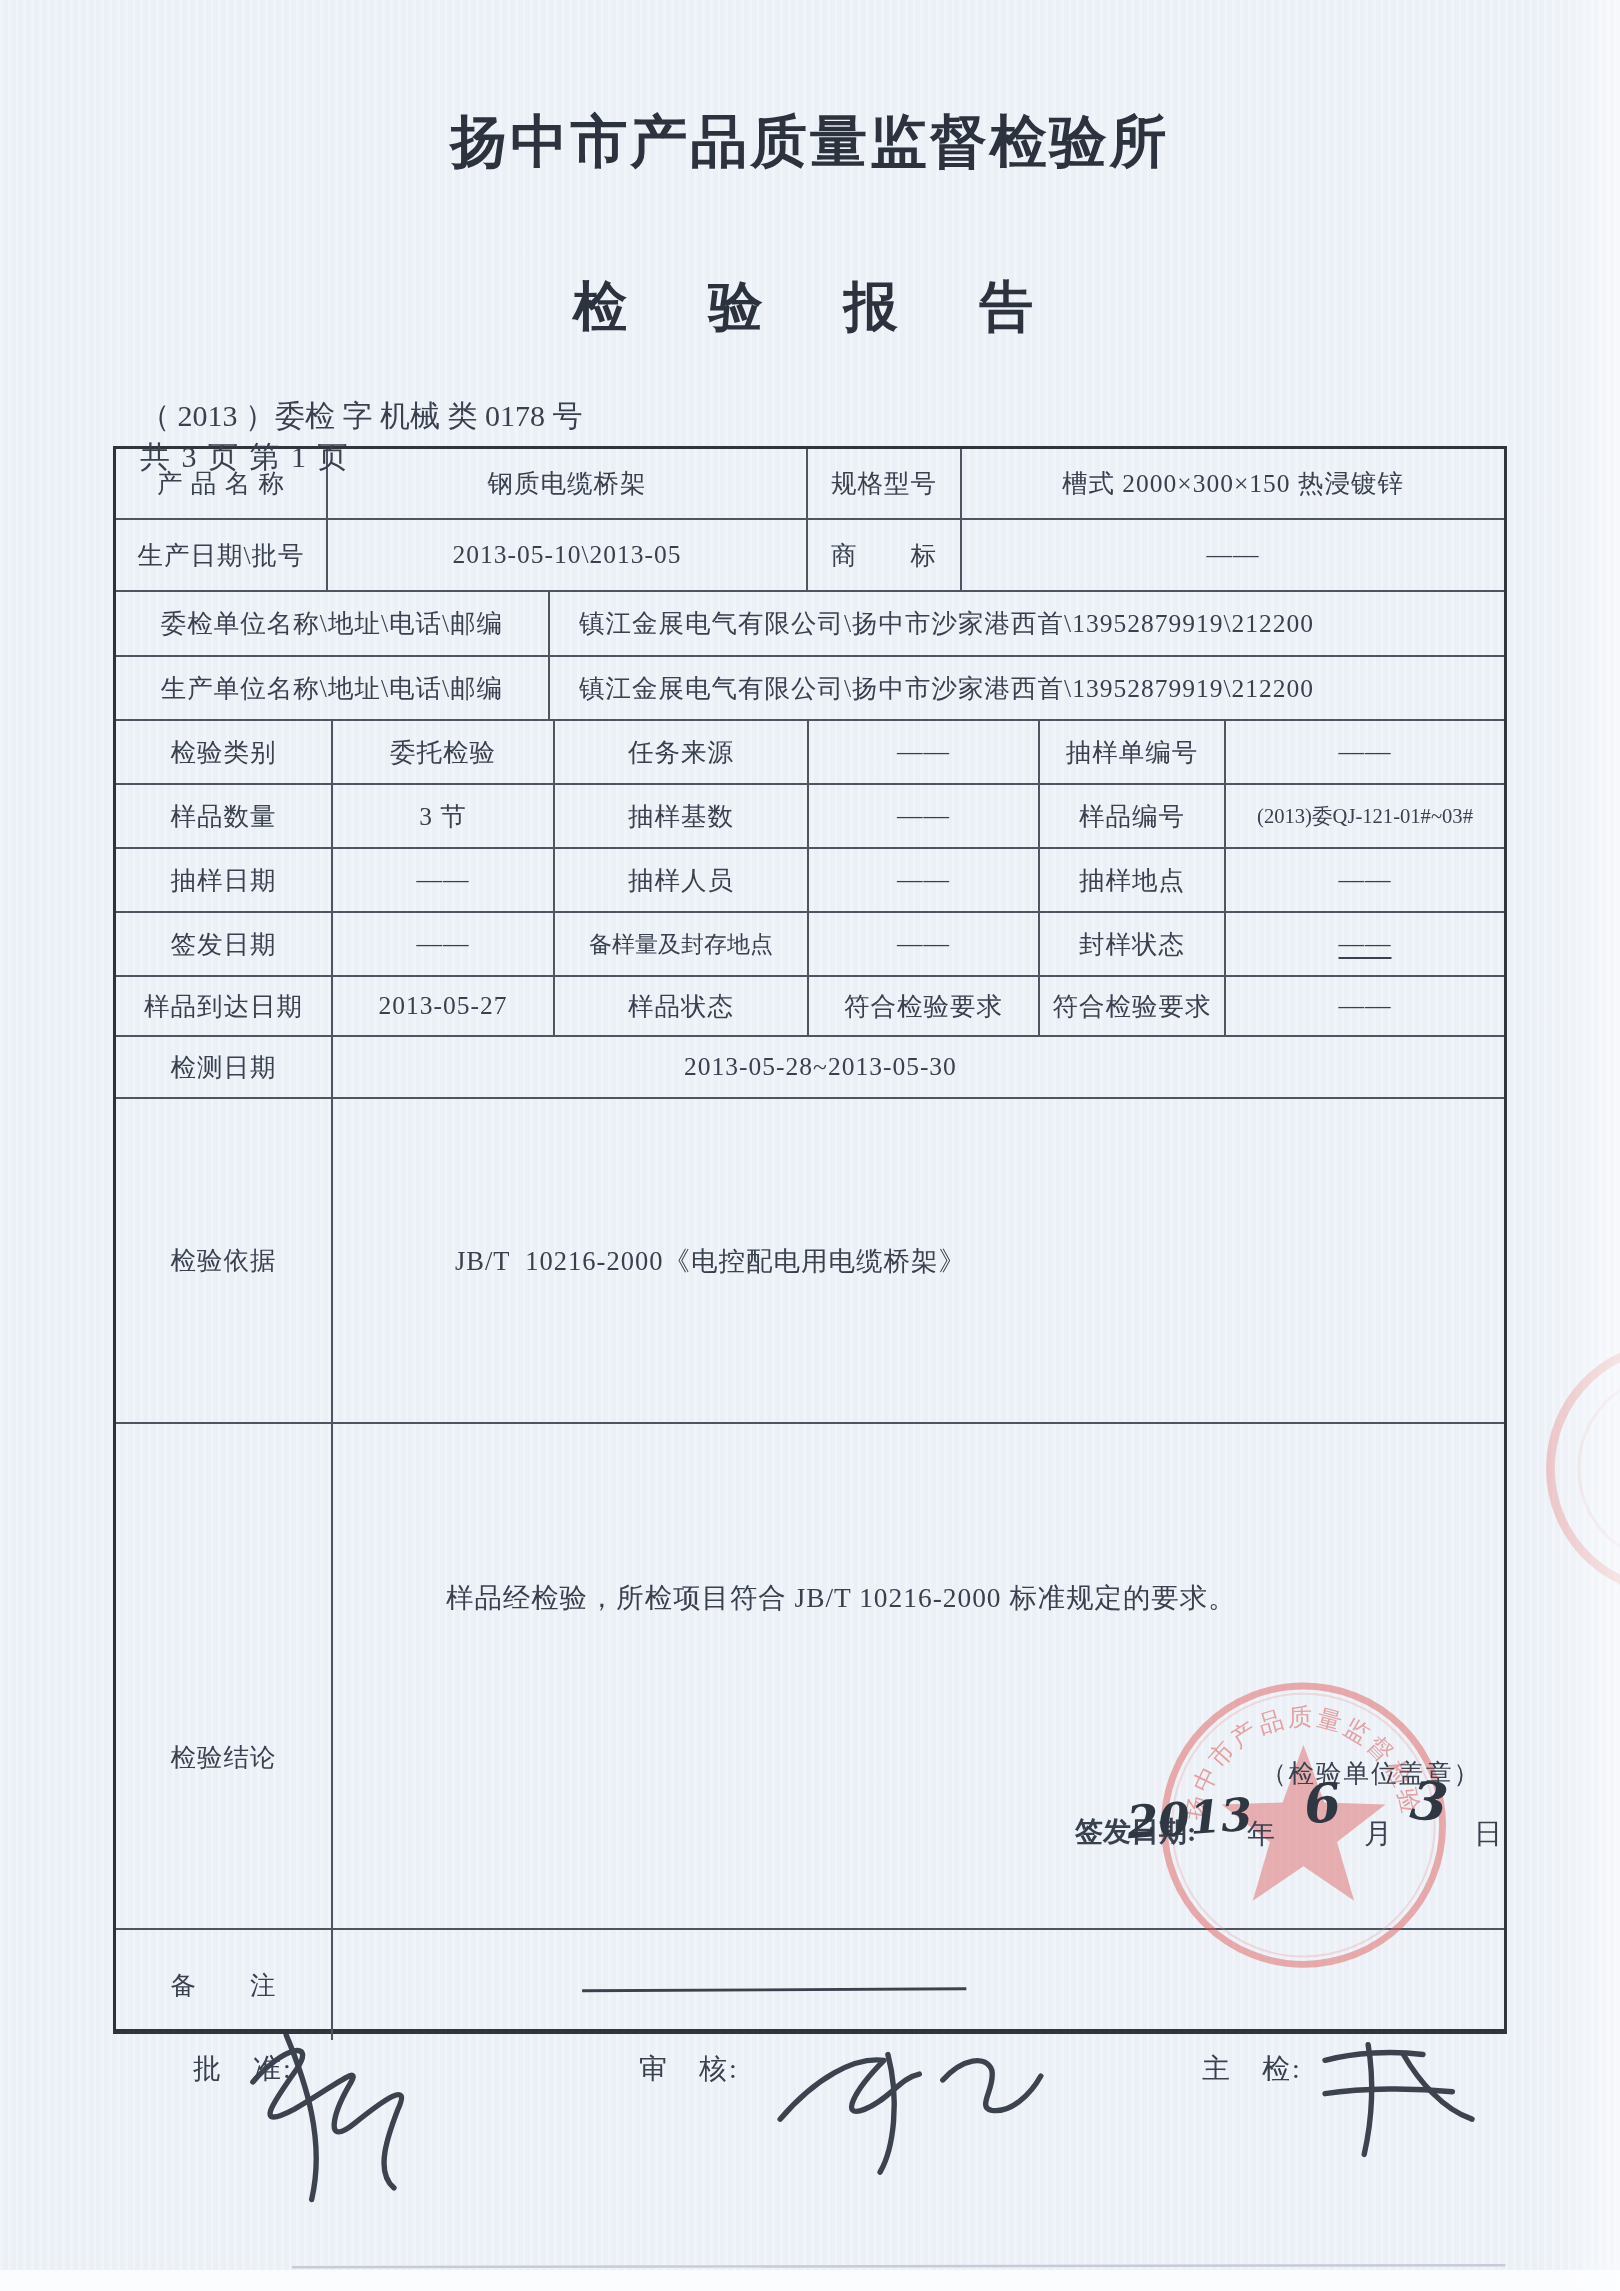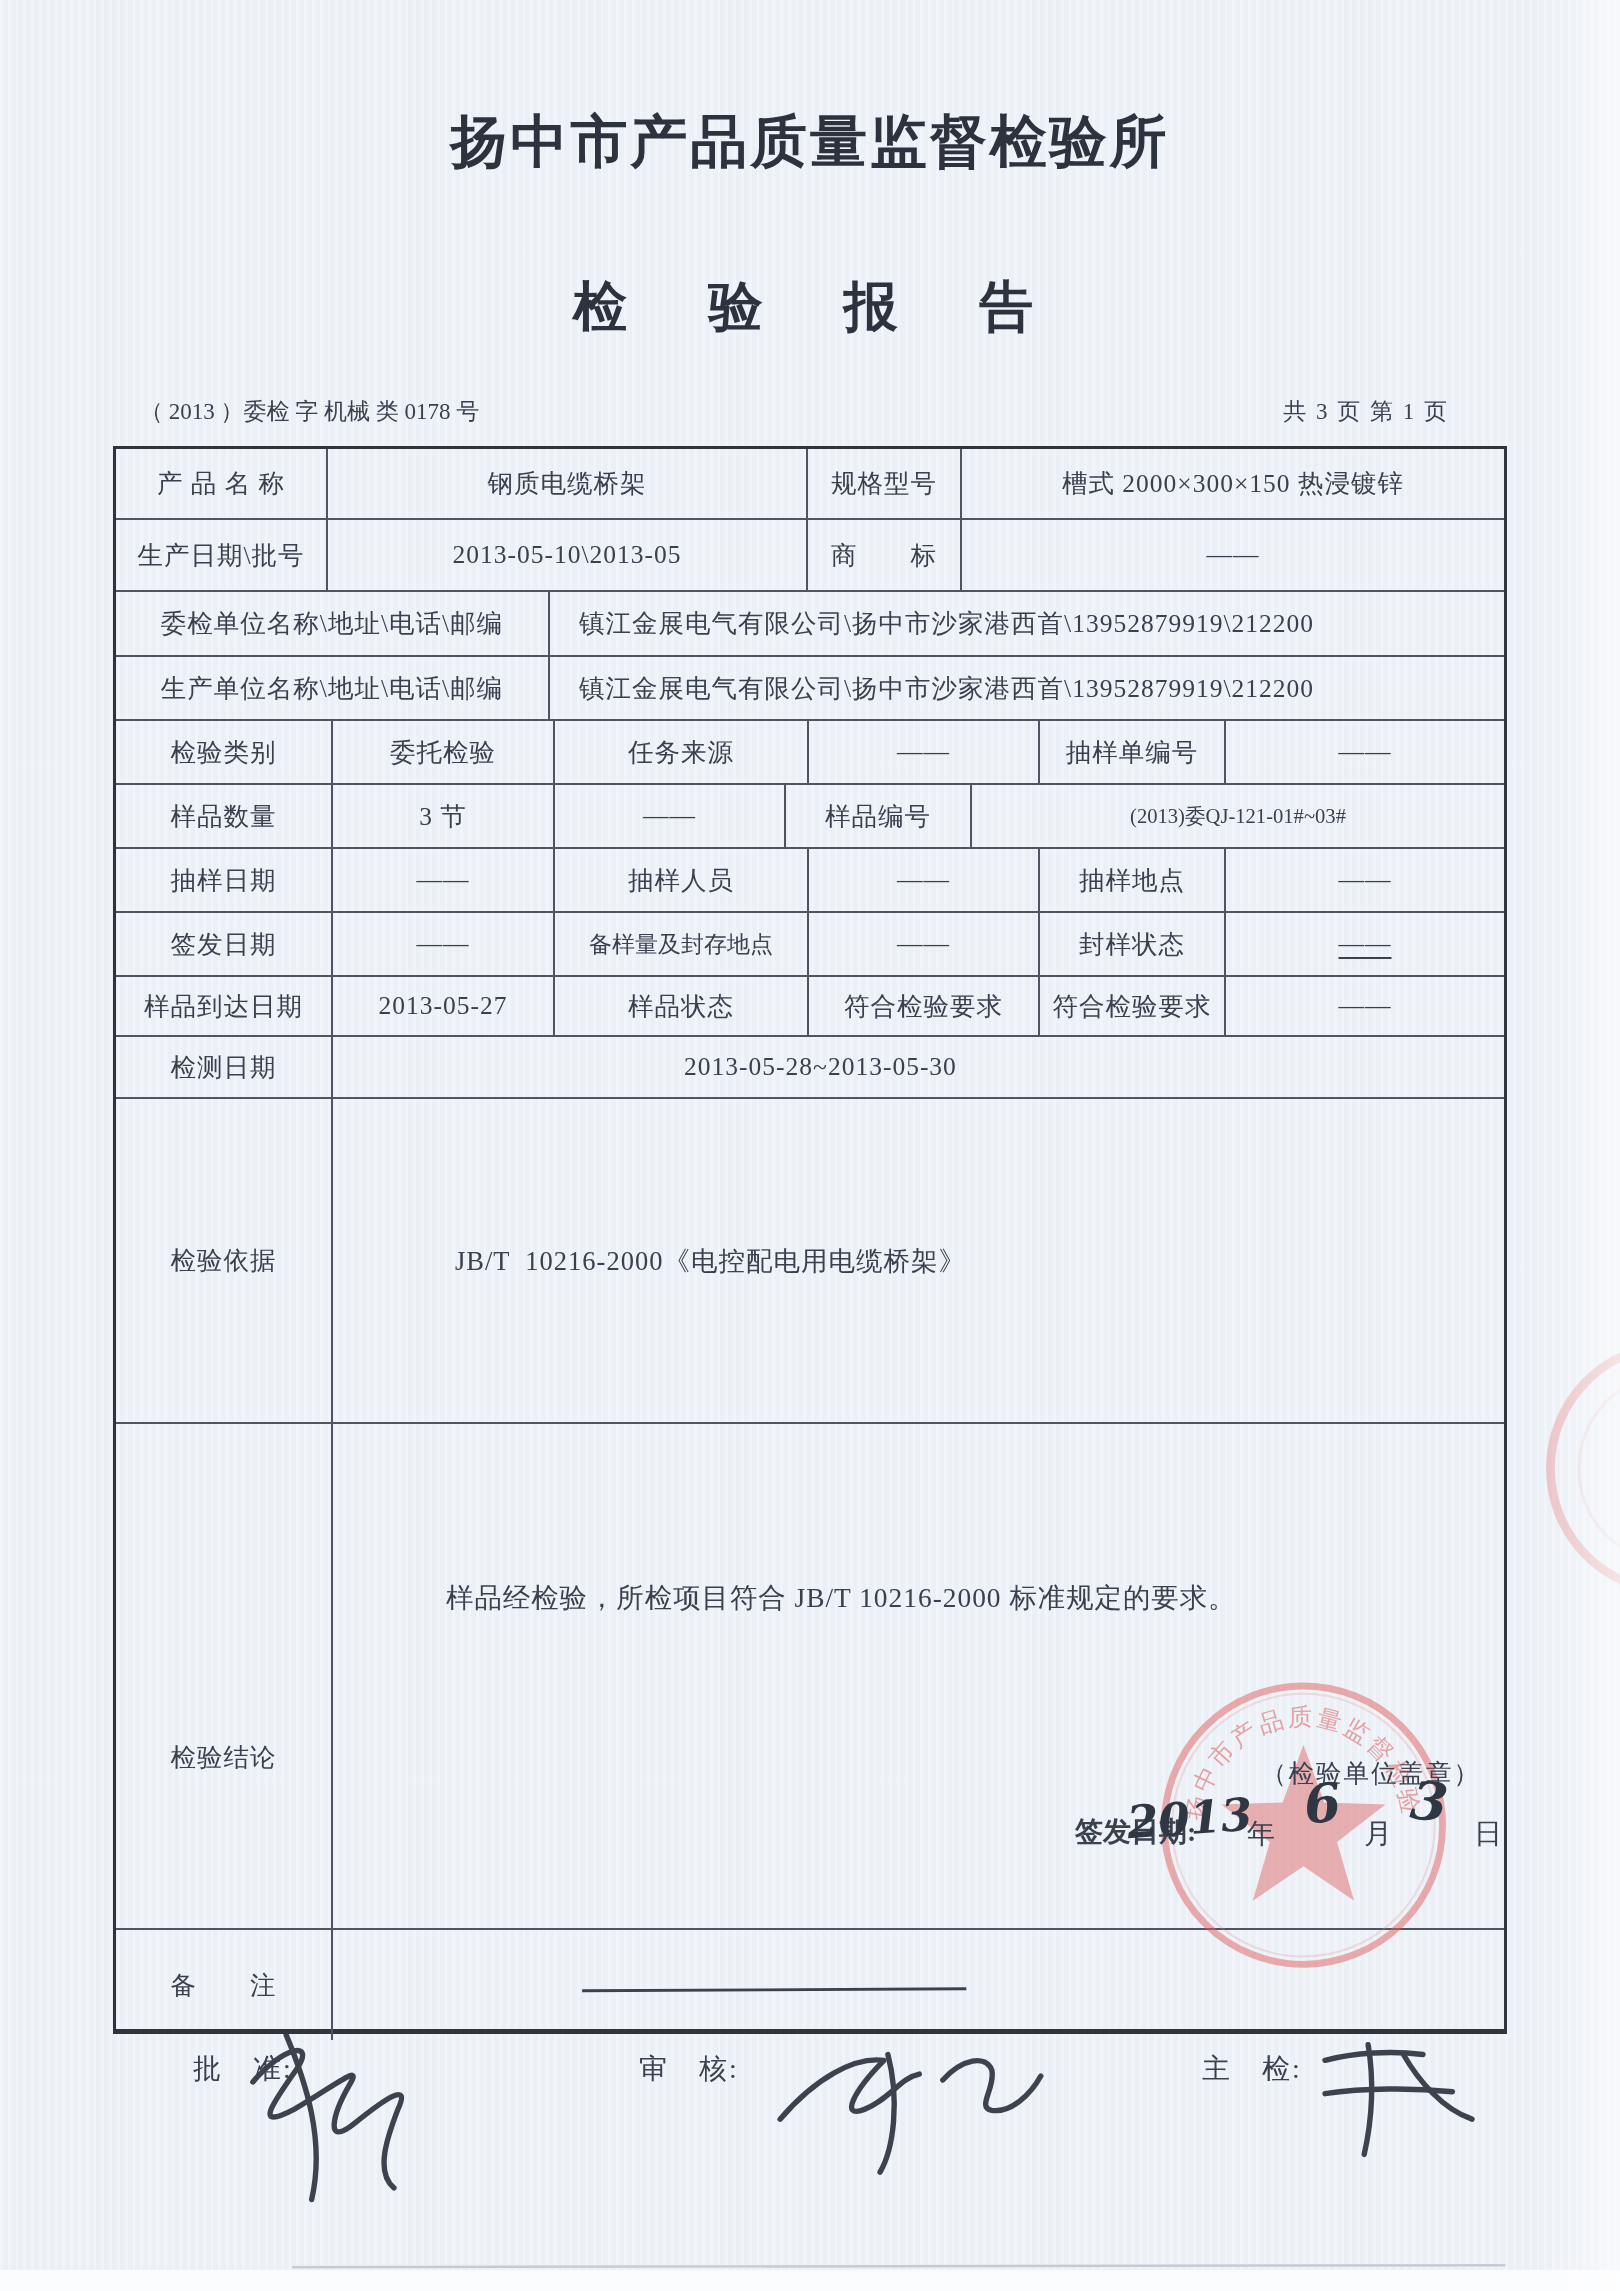--- a/index.html
+++ b/index.html
@@ -9,21 +9,21 @@
     background-image:repeating-linear-gradient(90deg, rgba(255,255,255,0.20) 0 2.9px, rgba(223,230,241,0.18) 2.9px 7.8px);
     font-family:"Liberation Serif","DejaVu Serif",serif;
     color:#39404e;
   }
   .page::before{content:"";position:absolute;top:0;bottom:0;right:0;width:78px;
     background:linear-gradient(to right, rgba(255,255,255,0), rgba(255,255,255,0.55));pointer-events:none;z-index:6;}
   .page::after{content:"";position:absolute;left:0;right:0;bottom:0;height:21.6px;background:#fbfcfe;z-index:5;}
   .ov{position:absolute;white-space:pre;z-index:4;}
   .title{left:0;right:0;top:104px;text-align:center;font-size:57px;font-weight:bold;letter-spacing:2.9px;color:#2c323e;}
   .subtitle{left:0;right:0;top:271px;text-align:center;font-size:54px;font-weight:bold;letter-spacing:13.7px;color:#2c323e;}
-  .refline{position:absolute;left:140px;right:114px;top:396px;display:flex;justify-content:space-between;font-size:23px;z-index:4;}
+  .refline{position:absolute;left:140px;right:114px;top:396px;display:flex;font-size:30px;z-index:4;flex-direction:column;}
   .refline .pginfo{margin-right:57px;letter-spacing:2px;}
   .tbl{position:absolute;left:113px;top:446px;width:1394px;height:1588px;box-sizing:border-box;
     border:3.9px solid #30343d;border-bottom-width:5.9px;display:flex;flex-direction:column;z-index:2;}
   .row{display:flex;border-bottom:2px solid #4f5460;box-sizing:border-box;flex:none;}
   .row:last-child{border-bottom:none;justify-content:center;}
   .c{border-right:2px solid #4f5460;box-sizing:border-box;display:flex;align-items:center;justify-content:center;
      font-size:25.5px;letter-spacing:1px;white-space:pre;}
   .c:last-child{border-right:none;flex:1;}
   .left{justify-content:flex-start;}
   .small{font-size:20.6px;letter-spacing:0;}
@@ -86,20 +86,21 @@
       <div class="c" style="flex:0 0 222px">委托检验</div>
       <div class="c" style="flex:0 0 254px">任务来源</div>
       <div class="c" style="flex:0 0 231px">——</div>
       <div class="c" style="flex:0 0 186px">抽样单编号</div>
       <div class="c">——</div>
     </div>
 
     <div class="row" style="height:64px">
       <div class="c" style="flex:0 0 217px">样品数量</div>
       <div class="c" style="flex:0 0 222px">3 节</div>
+      <div class="c" style="flex:0 0 254px">抽样基数</div>
       <div class="c" style="flex:0 0 231px">——</div>
       <div class="c" style="flex:0 0 186px">样品编号</div>
       <div class="c small">(2013)委QJ-121-01#~03#</div>
     </div>
 
     <div class="row" style="height:64px">
       <div class="c" style="flex:0 0 217px">抽样日期</div>
       <div class="c" style="flex:0 0 222px">——</div>
       <div class="c" style="flex:0 0 254px">抽样人员</div>
       <div class="c" style="flex:0 0 231px">——</div>

